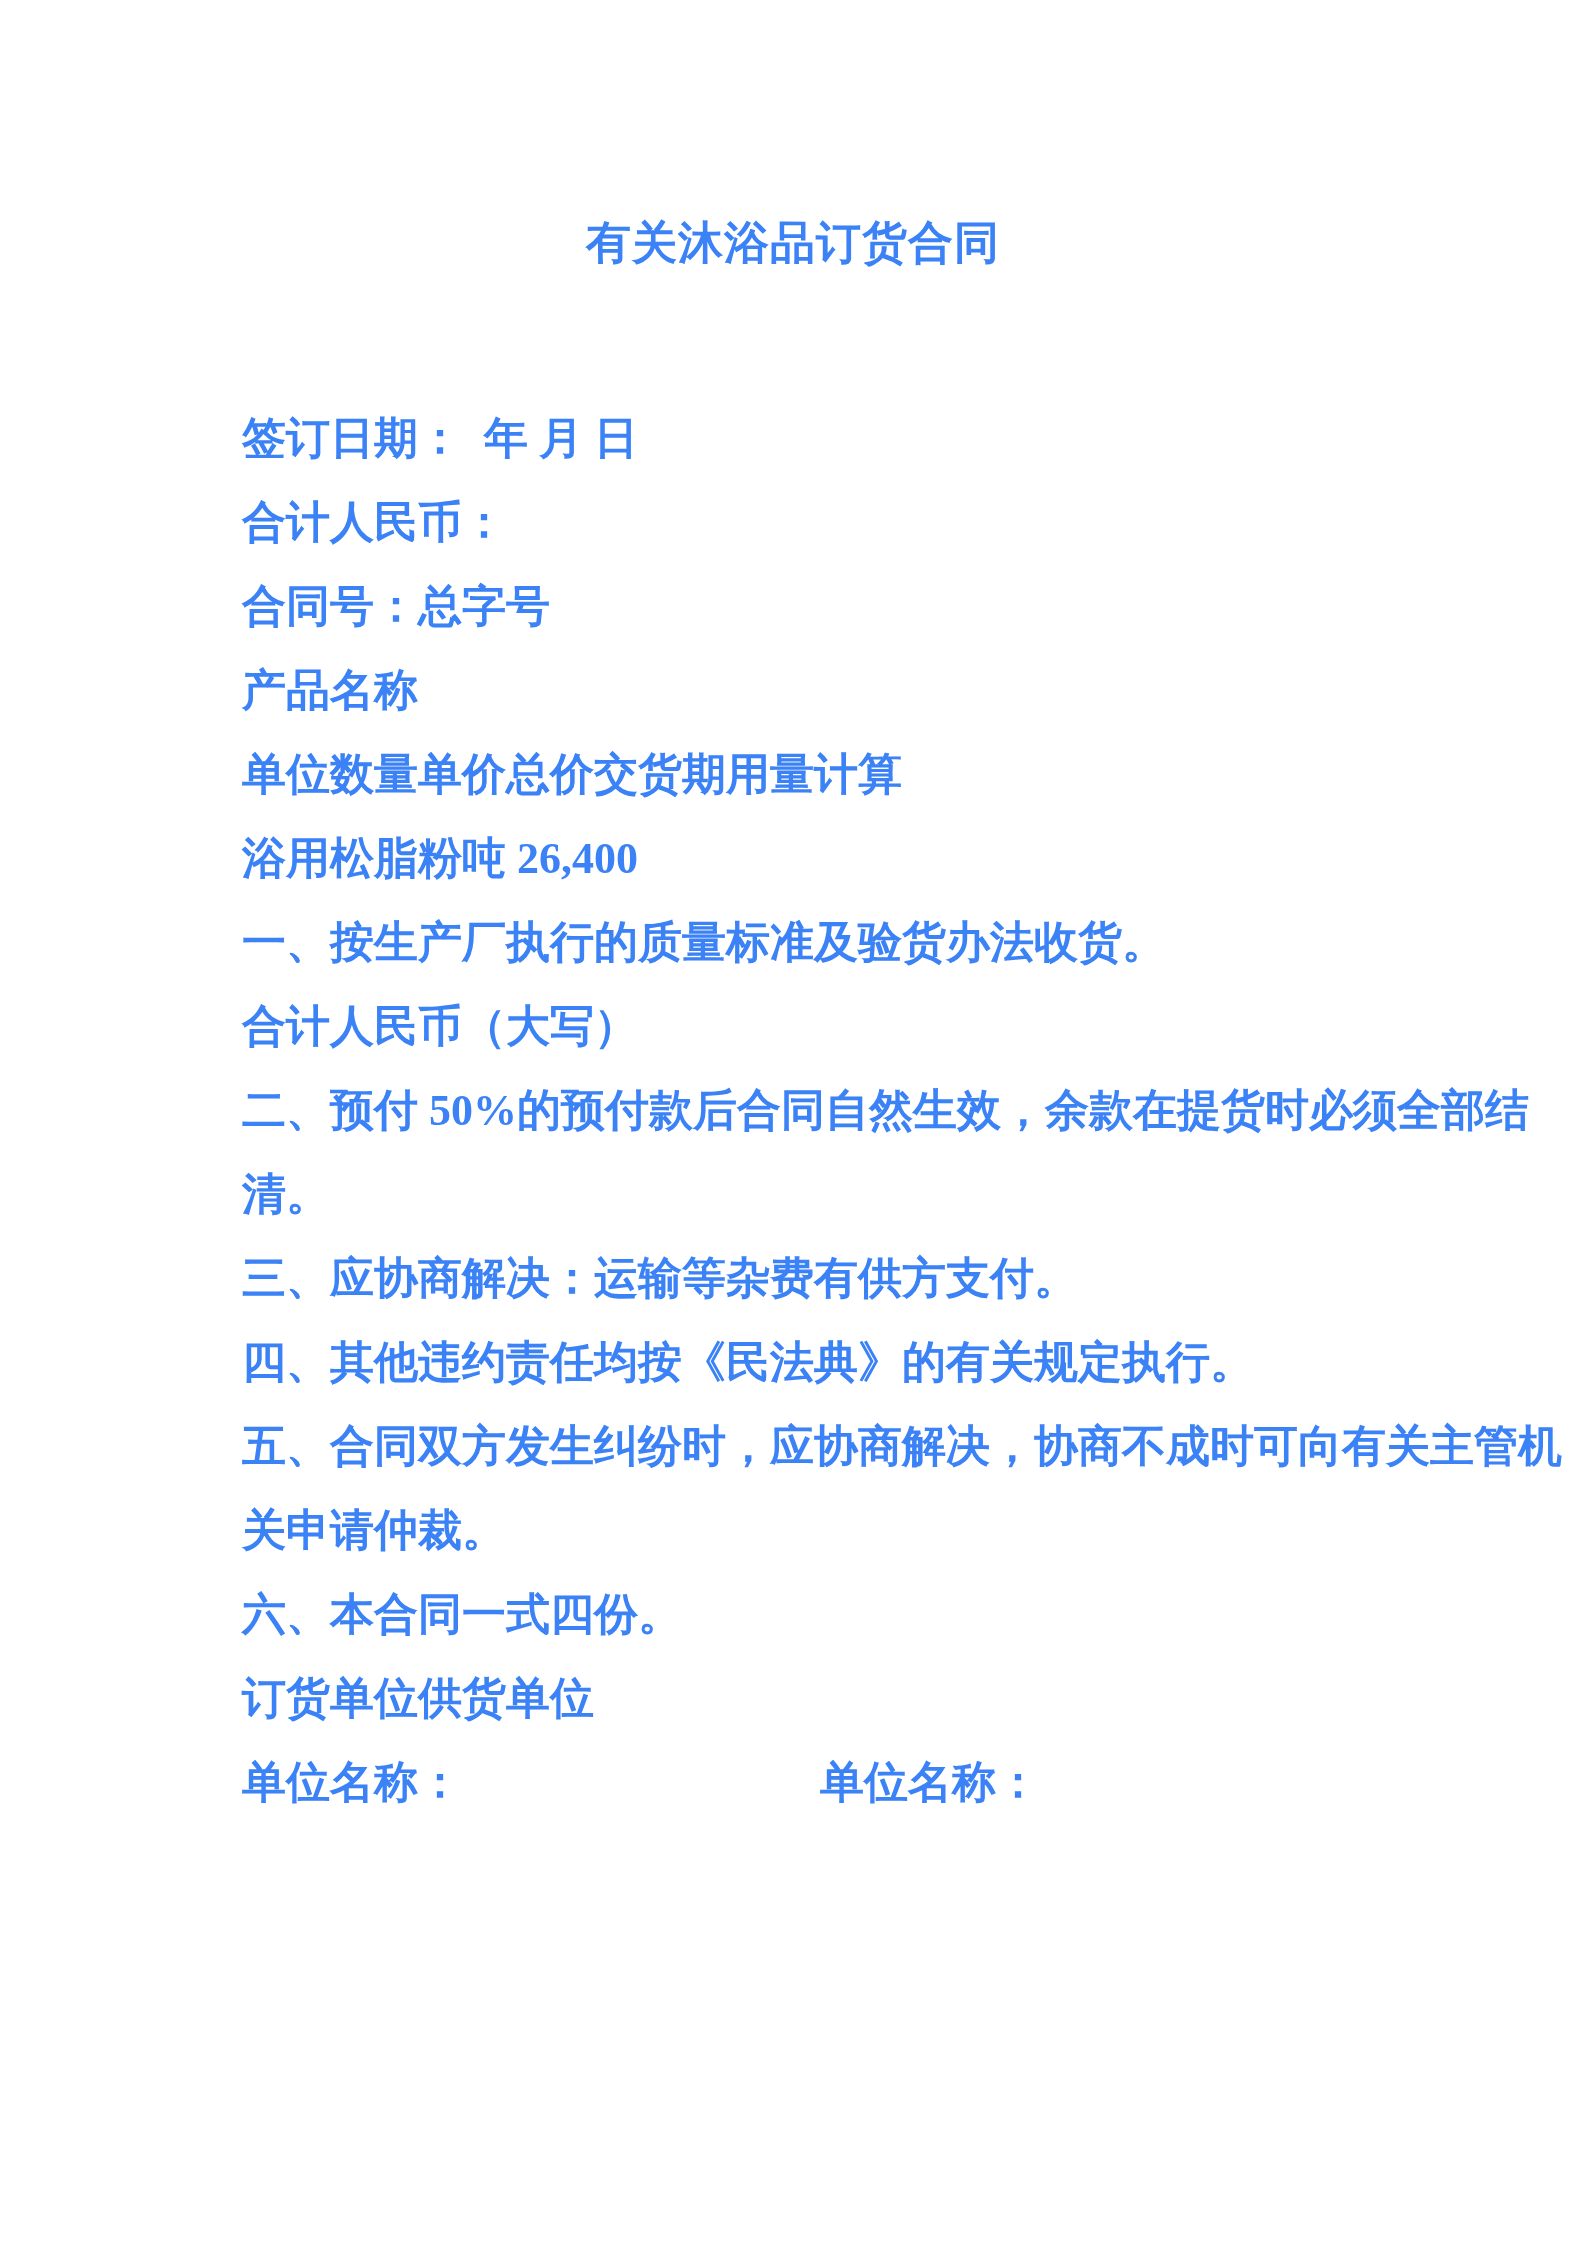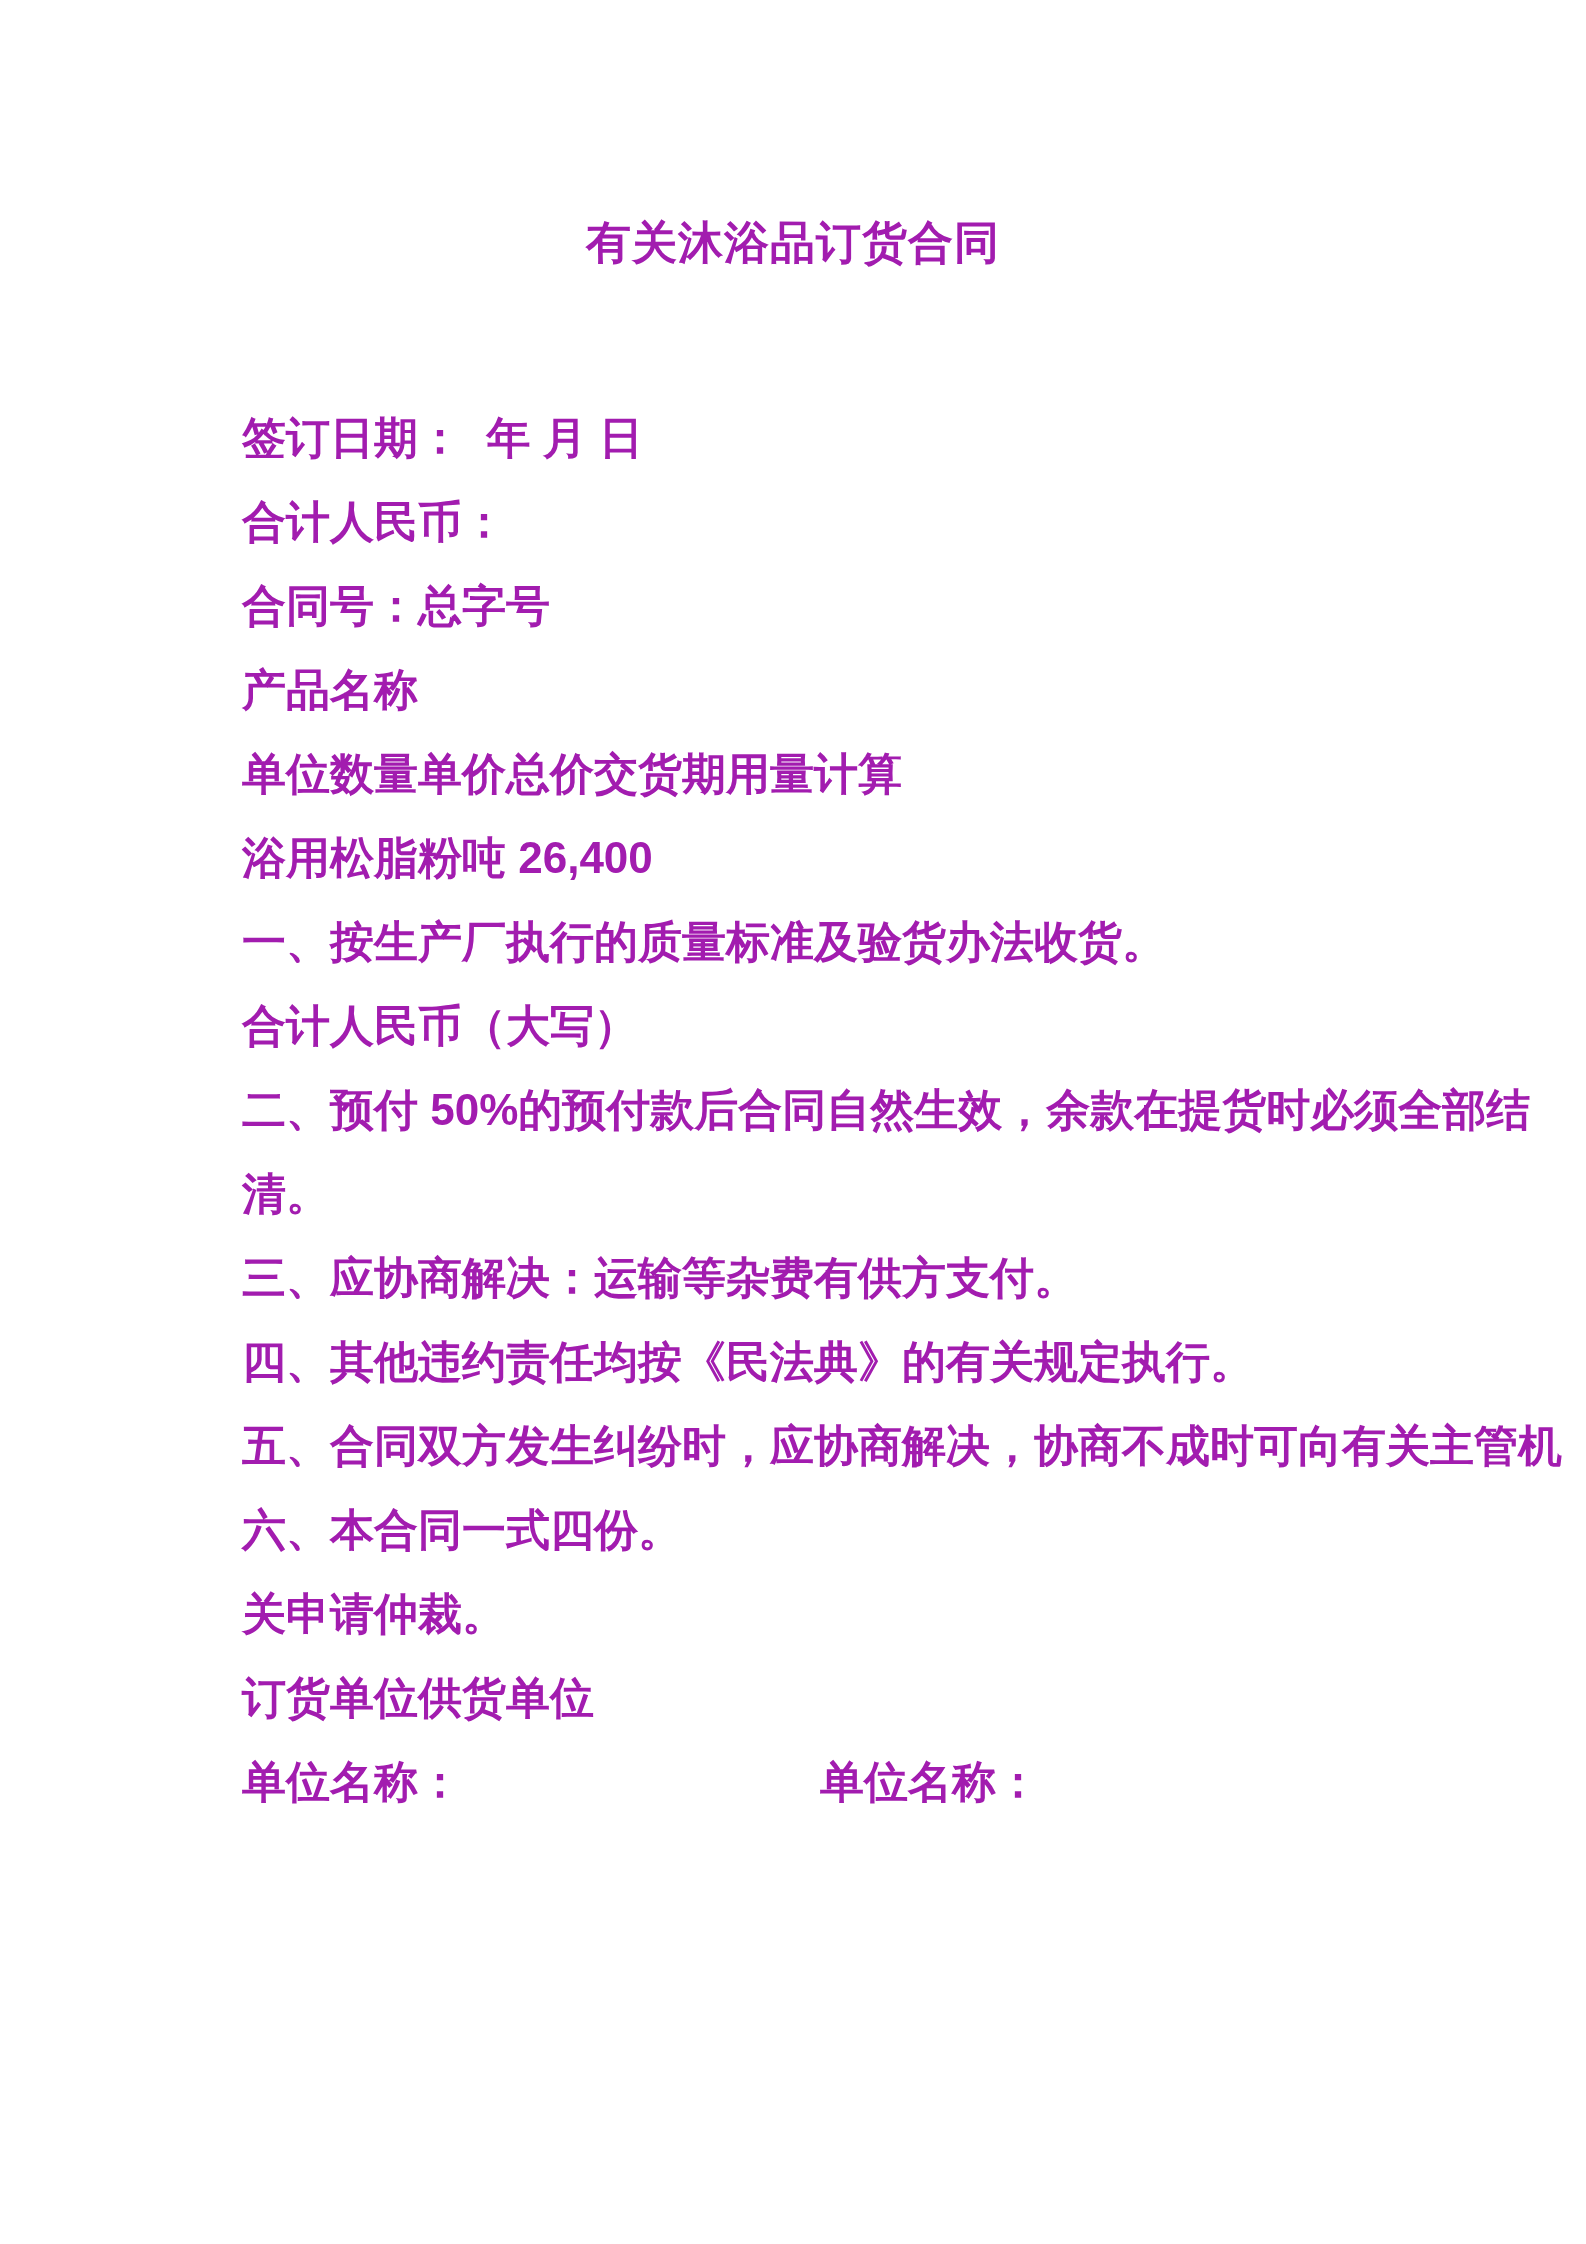--- a/index.html
+++ b/index.html
@@ -6,22 +6,22 @@
     margin: 0;
     padding: 0;
     background: #ffffff;
   }
   .page {
     position: relative;
     width: 1586px;
     height: 2244px;
     background: #ffffff;
     overflow: hidden;
-    font-family: Liberation Sans, sans-serif;
-    color: #a21caf;
+    font-family: Liberation Serif, serif;
+    color: #3b82f6;
   }
   .doc-title {
     margin: 0;
     padding-top: 214px;
     height: 58px;
     line-height: 58px;
     text-align: center;
     font-size: 45px;
     font-weight: 700;
     letter-spacing: 1px;
@@ -58,22 +58,22 @@
         <div class="line">产品名称</div>
         <div class="line">单位数量单价总价交货期用量计算</div>
         <div class="line">浴用松脂粉吨 26,400</div>
         <div class="line">一、按生产厂执行的质量标准及验货办法收货。</div>
         <div class="line">合计人民币（大写）</div>
         <div class="line">二、预付 50%的预付款后合同自然生效，余款在提货时必须全部结</div>
         <div class="line">清。</div>
         <div class="line">三、应协商解决：运输等杂费有供方支付。</div>
         <div class="line">四、其他违约责任均按《民法典》的有关规定执行。</div>
         <div class="line">五、合同双方发生纠纷时，应协商解决，协商不成时可向有关主管机</div>
+        <div class="line">关申请仲裁。</div>
         <div class="line">六、本合同一式四份。</div>
-        <div class="line">关申请仲裁。</div>
         <div class="line">订货单位供货单位</div>
       </div>
 
     <div class="line footer-line">
       <span>单位名称：</span>
       <span class="footer-right">单位名称：</span>
     </div>
   </div>
 </div>
 

